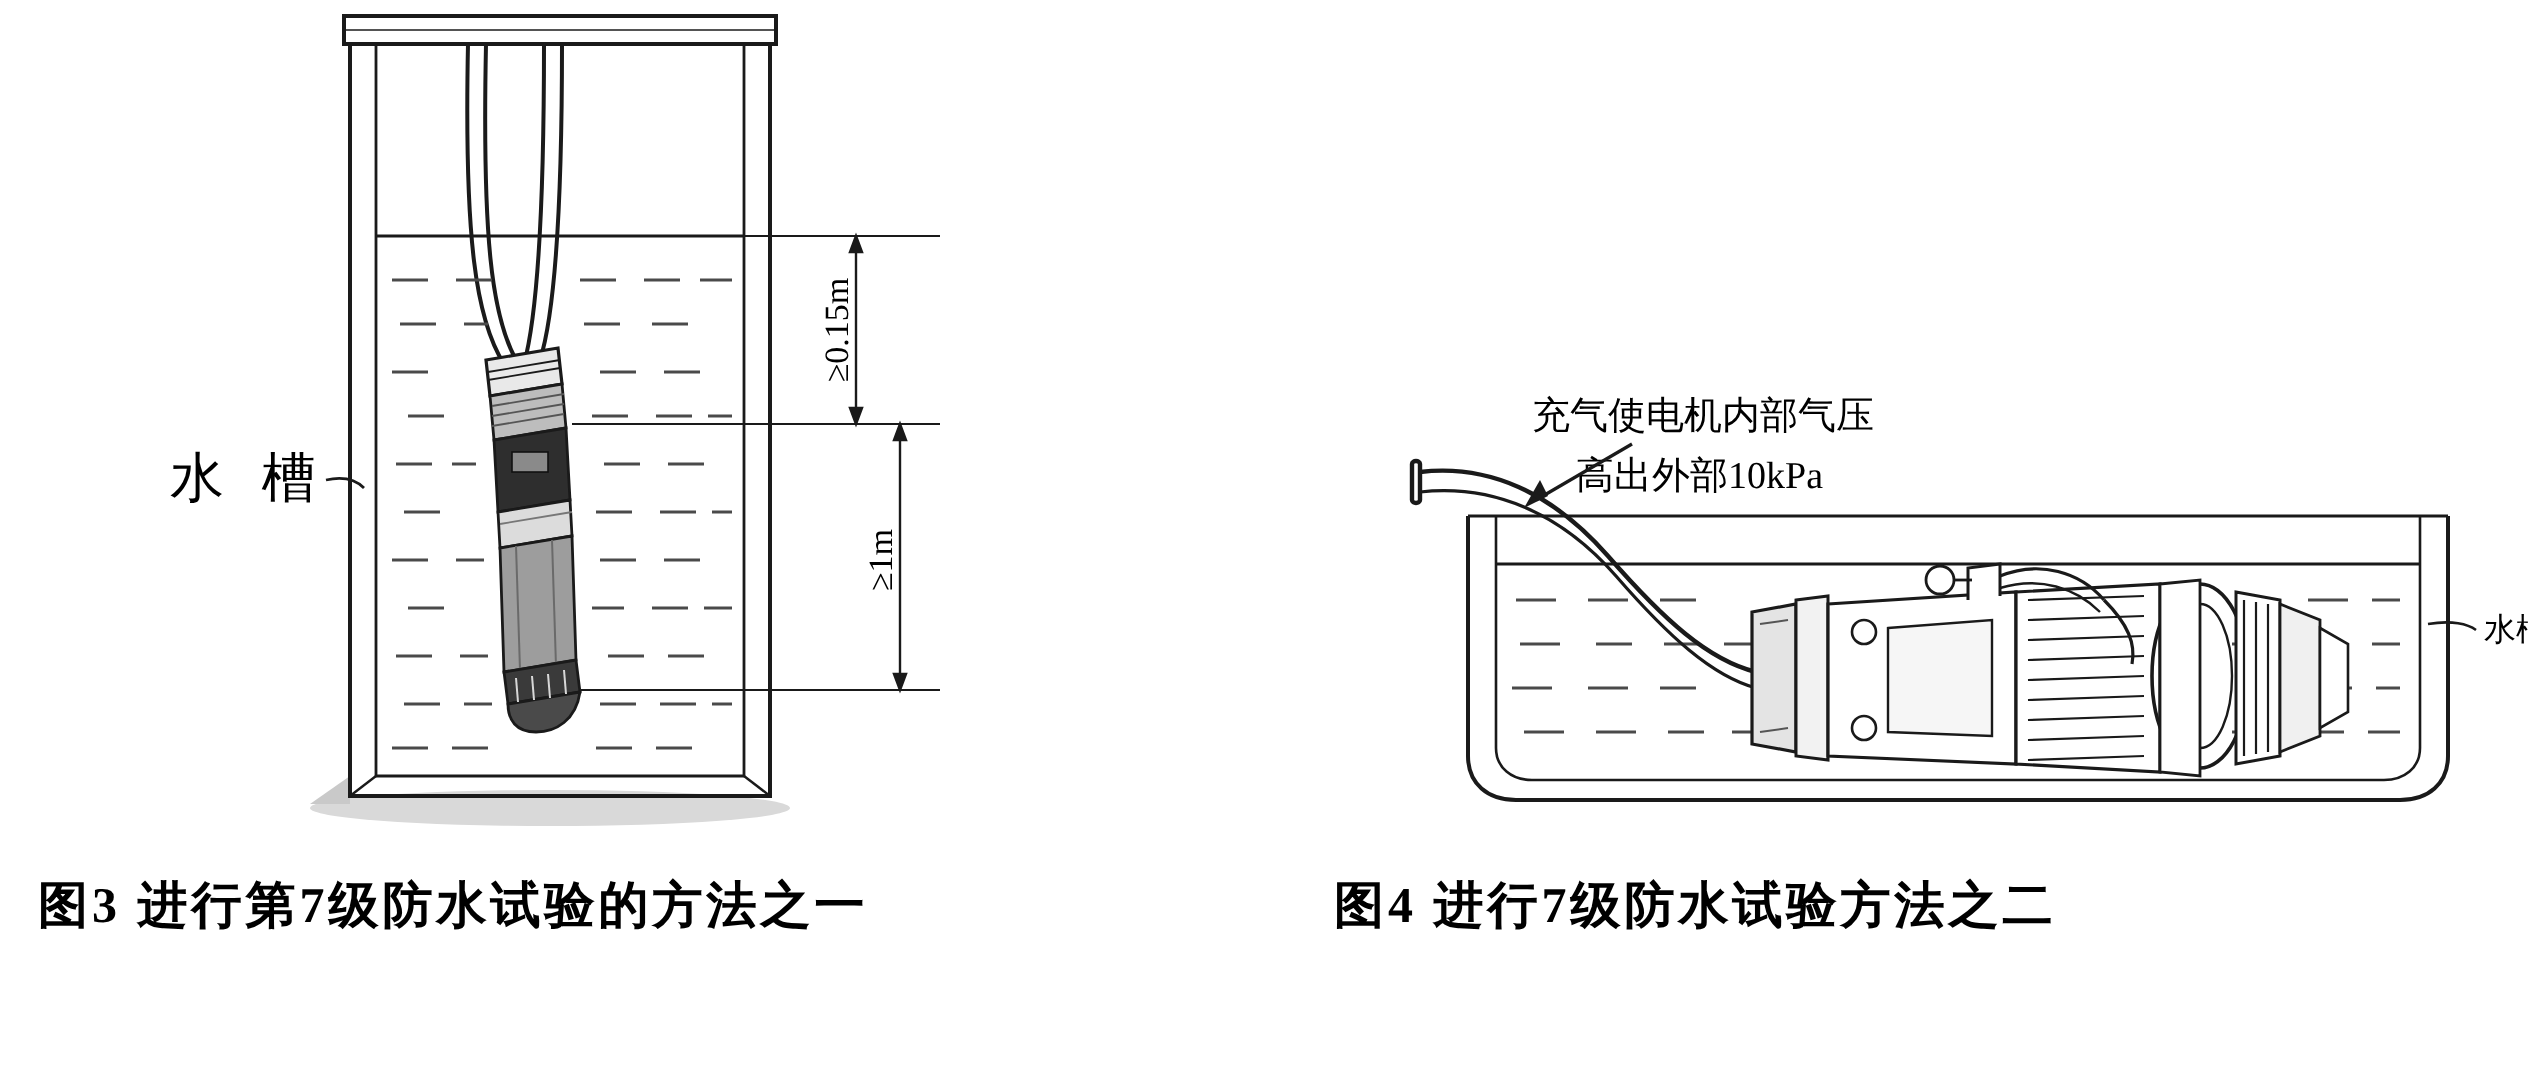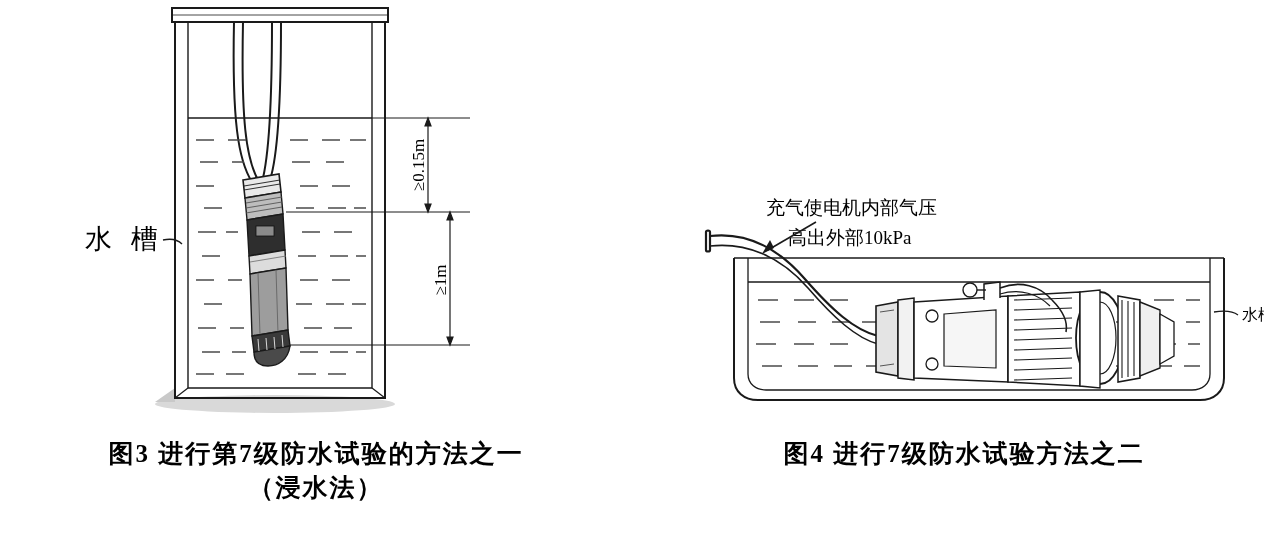--- a/index.html
+++ b/index.html
@@ -23,25 +23,26 @@
   .fig {
     position: absolute;
     top: 0;
   }
   #fig-left { left: 0; width: 632px; height: 533px; }
   #fig-right { left: 648px; width: 632px; height: 433px; }
 
   .caption {
     position: absolute;
     width: 100%;
-    text-align: center;
+    text-align: left;
     font-family: "Liberation Serif", serif;
     font-weight: bold;
     color: #000;
     letter-spacing: 2px;
+    padding-left: 19px;
   }
   .caption .line1 {
     font-size: 25px;
     line-height: 34px;
     white-space: nowrap;
   }
   .caption .line2 {
     font-size: 25px;
     line-height: 34px;
   }
@@ -199,21 +200,20 @@
         <path d="M450 345 L447 337 L453 337 Z"></path>
       </g>
       <text class="lbl lbl-dim" x="446" y="280" transform="rotate(-90 446 280)" text-anchor="middle">≥1m</text>
 
       <text class="lbl lbl-cn-big" x="85" y="248">水 槽</text>
       <path d="M163 240 C172 238 178 240 182 244" stroke="#1a1a1a" stroke-width="1.4" fill="none"></path>
     </svg>
 
     <div class="caption" id="cap-left">
       <div class="line1">图3  进行第7级防水试验的方法之一</div>
-      <div class="line2">（浸水法）</div>
     </div>
   </div>
 
   <div class="fig" id="fig-right">
     <svg width="632" height="430" viewBox="0 0 632 430">
 
       <text class="lbl lbl-cn-mid" x="118" y="214">充气使电机内部气压</text>
       <text class="lbl lbl-cn-mid" x="140" y="244">高出外部10kPa</text>
 
       <g>

